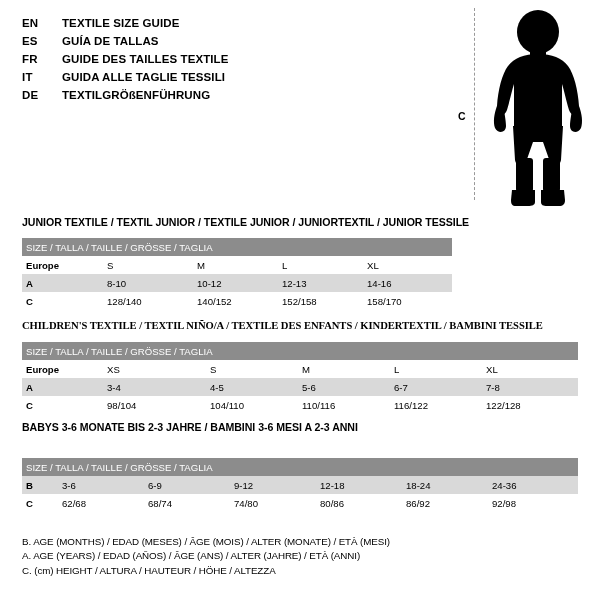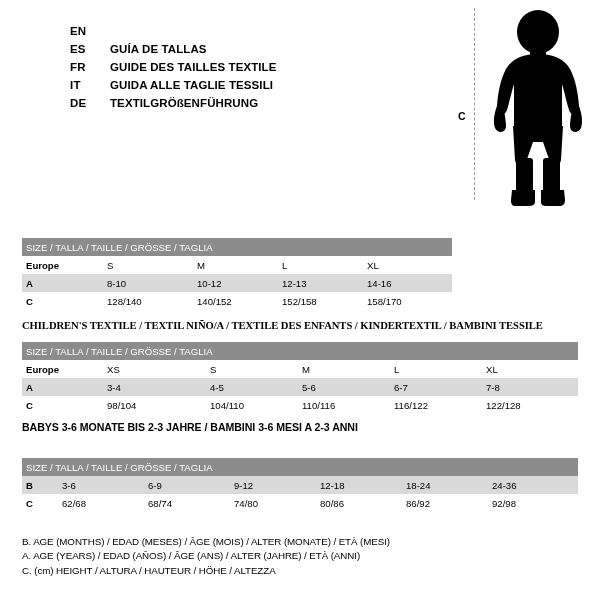--- a/index.html
+++ b/index.html
@@ -17,24 +17,23 @@
   .page {
     position: relative;
     width: 600px;
     height: 600px;
     box-sizing: border-box;
   }
 
   
   .lang-block {
     position: absolute;
-    top: 22px;
+    top: 14px;
     left: 22px;
     width: 410px;
-    margin-left: 48px;
   }
   .lang-row {
     display: flex;
     align-items: baseline;
     height: 18px;
     line-height: 18px;
   }
   .lang-code {
     width: 40px;
     font-size: 11.5px;
@@ -137,20 +136,21 @@
   }
 </style>
 </head>
 <body>
 
 <div class="page">
 
   <div class="lang-block">
     <div class="lang-row">
       <span class="lang-code">EN</span>
+      <span class="lang-text">TEXTILE SIZE GUIDE</span>
     </div>
     <div class="lang-row">
       <span class="lang-code">ES</span>
       <span class="lang-text">GUÍA DE TALLAS</span>
     </div>
     <div class="lang-row">
       <span class="lang-code">FR</span>
       <span class="lang-text">GUIDE DES TAILLES TEXTILE</span>
     </div>
     <div class="lang-row">
@@ -196,20 +196,21 @@
 
         <rect x="57" y="148" width="17" height="34" rx="3"></rect>
 
         <path d="M26 180 L 49 180 L 49 192 C 49 195, 46 196, 42 196 L 30 196 C 26 196, 25 194, 25 190 Z"></path>
 
         <path d="M55 180 L 78 180 L 79 190 C 79 194, 77 196, 73 196 L 61 196 C 57 196, 55 195, 55 192 Z"></path>
       </g>
     </svg>
   </div>
 
+  <div class="sec-title" style="top:216px;">JUNIOR TEXTILE / TEXTIL JUNIOR / TEXTILE JUNIOR / JUNIORTEXTIL / JUNIOR TESSILE</div>
 
   <table class="size-table" style="top:238px; width:430px;">
     <colgroup>
       <col style="width:85px">
         <col style="width:90px">
         <col style="width:85px">
         <col style="width:85px">
         <col style="width:85px">
     </colgroup>
     <tbody>

